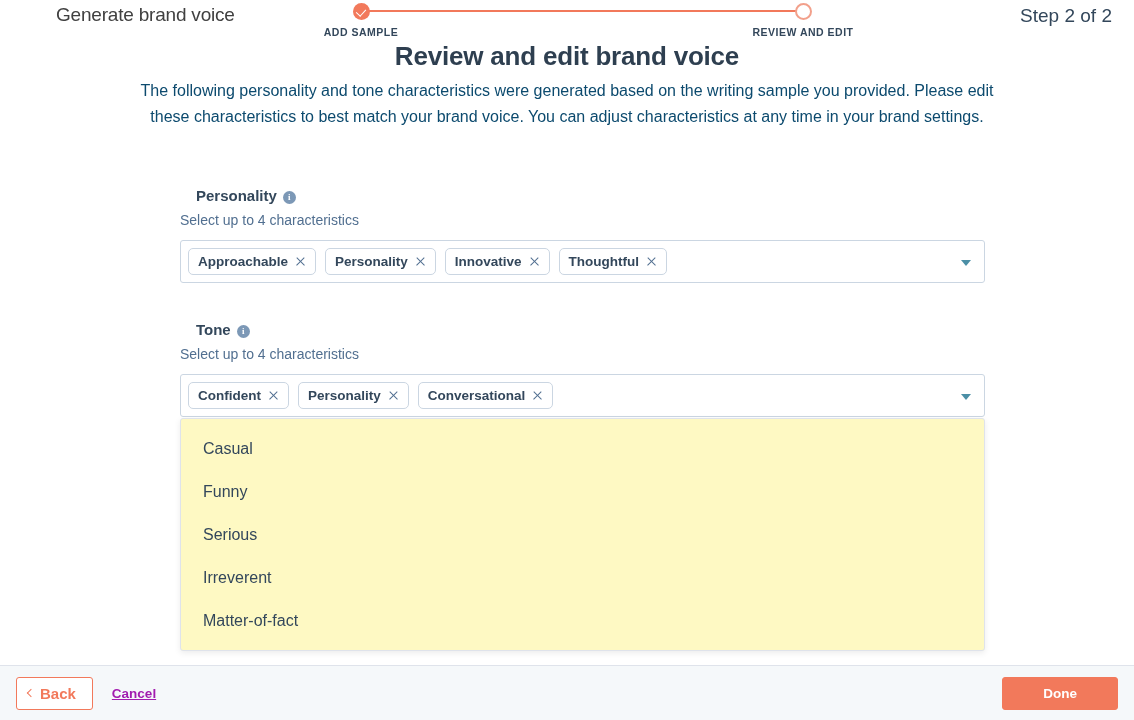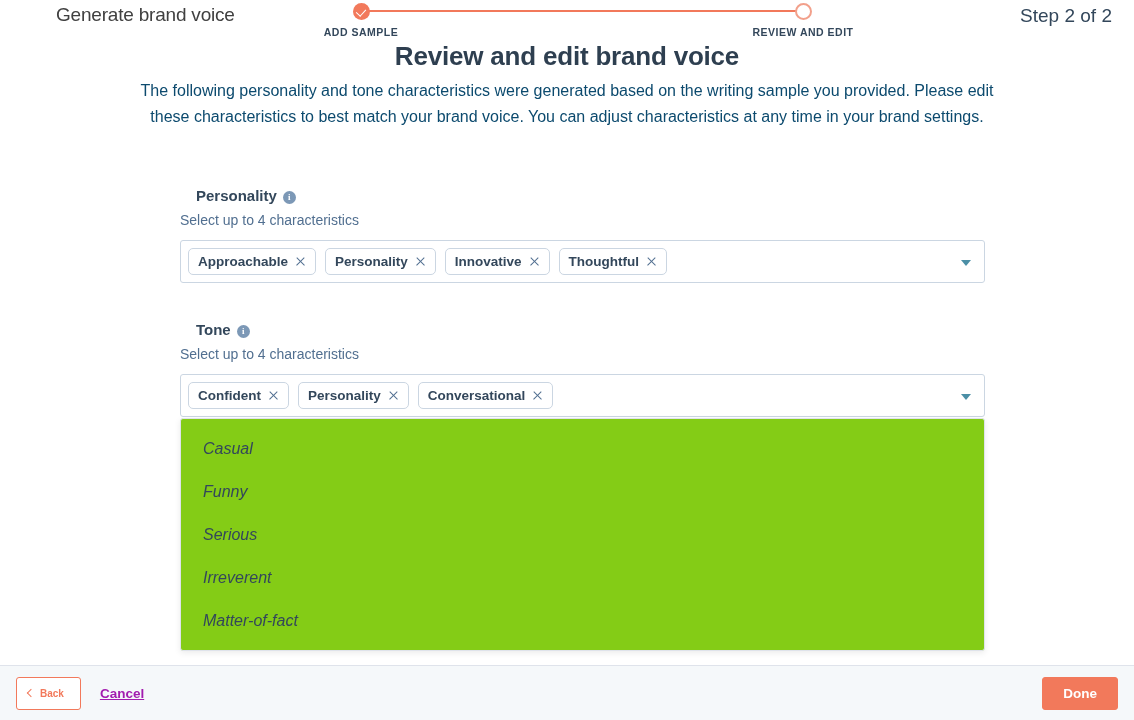--- a/index.html
+++ b/index.html
@@ -248,27 +248,26 @@
   }
 
   .spacer-tone { height: 37px; }
 
   
   .dropdown {
     position: absolute;
     left: 0;
     top: 44px;
     width: 805px;
-    background: #84cc16;
+    background: #fef9c3;
     border: 1px solid #dfe3eb;
     border-radius: 3px;
     box-shadow: 0 2px 6px rgba(0,0,0,0.08);
     padding: 8px 0 8px 0;
     z-index: 20;
-    font-style: italic;
   }
 
   .dropdown-option {
     height: 43px;
     display: flex;
     align-items: center;
     padding-left: 22px;
     font-size: 16px;
     color: #33475b;
     font-weight: 400;
@@ -293,21 +292,21 @@
   .btn-back {
     display: inline-flex;
     align-items: center;
     gap: 6px;
     height: 33px;
     padding: 0 16px 0 11px;
     background: #ffffff;
     border: 1px solid #f2795b;
     border-radius: 3px;
     color: #f2795b;
-    font-size: 10px;
+    font-size: 15px;
     font-weight: 700;
     cursor: pointer;
     font-family: "Liberation Sans", sans-serif;
   }
 
   .chevron-left {
     display: inline-block;
     width: 6px;
     height: 6px;
     border-left: 1.5px solid #f2795b;
@@ -326,21 +325,21 @@
     color: #a21caf;
     text-decoration: underline;
     cursor: pointer;
     font-family: "Liberation Sans", sans-serif;
     padding: 0;
   }
 
   .btn-done {
     margin-left: auto;
     height: 33px;
-    padding: 0 20px;
+    padding: 0 40px;
     background: #f2795b;
     border: 1px solid #f2795b;
     border-radius: 3px;
     color: #ffffff;
     font-size: 13.5px;
     font-weight: 700;
     cursor: pointer;
     font-family: "Liberation Sans", sans-serif;
   }
 </style>

